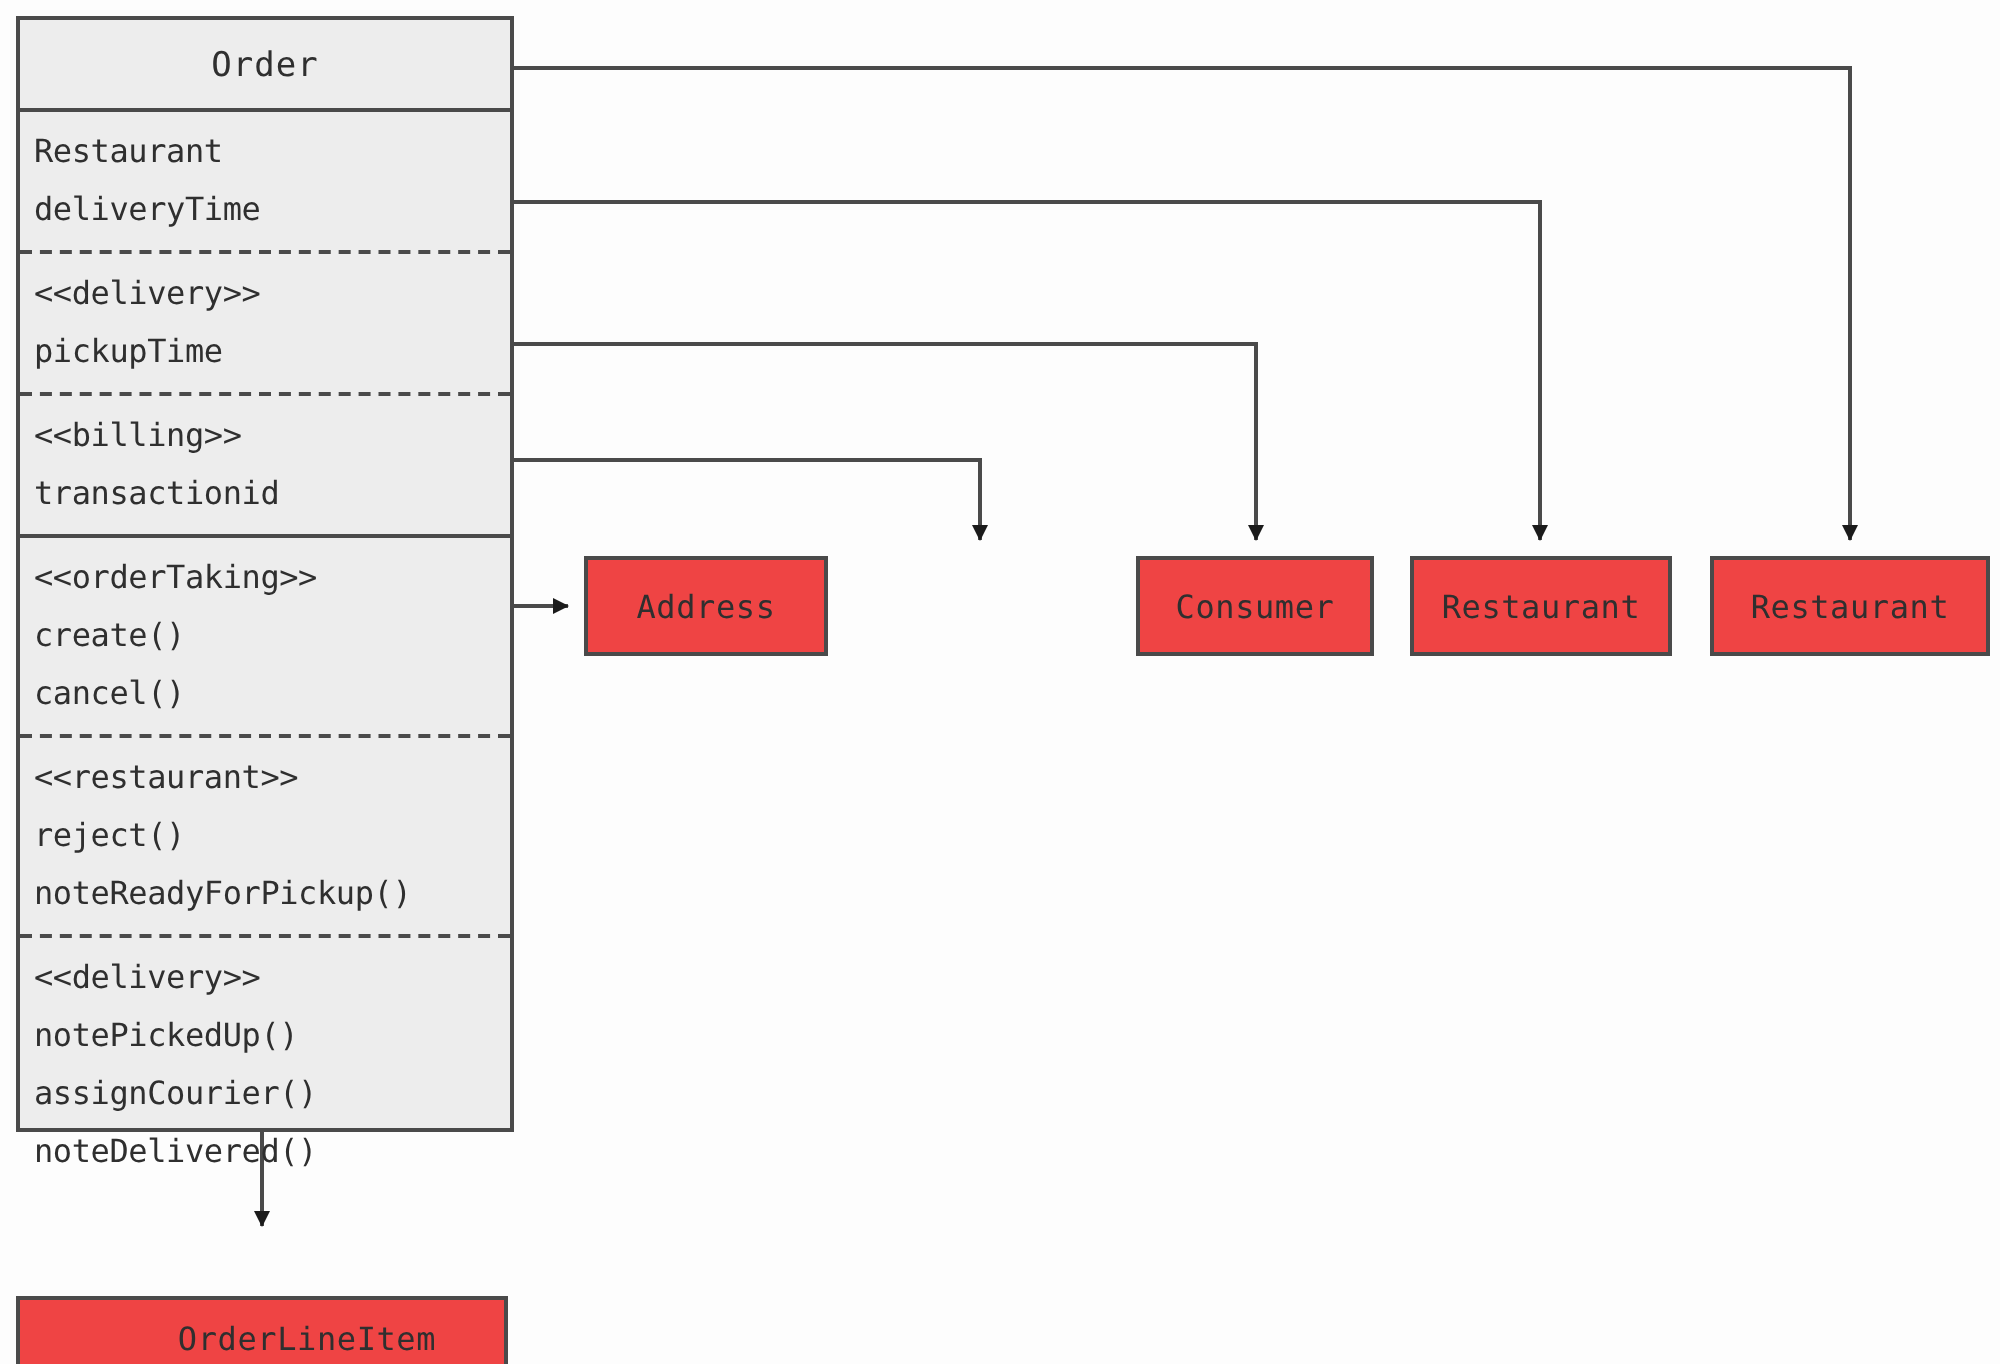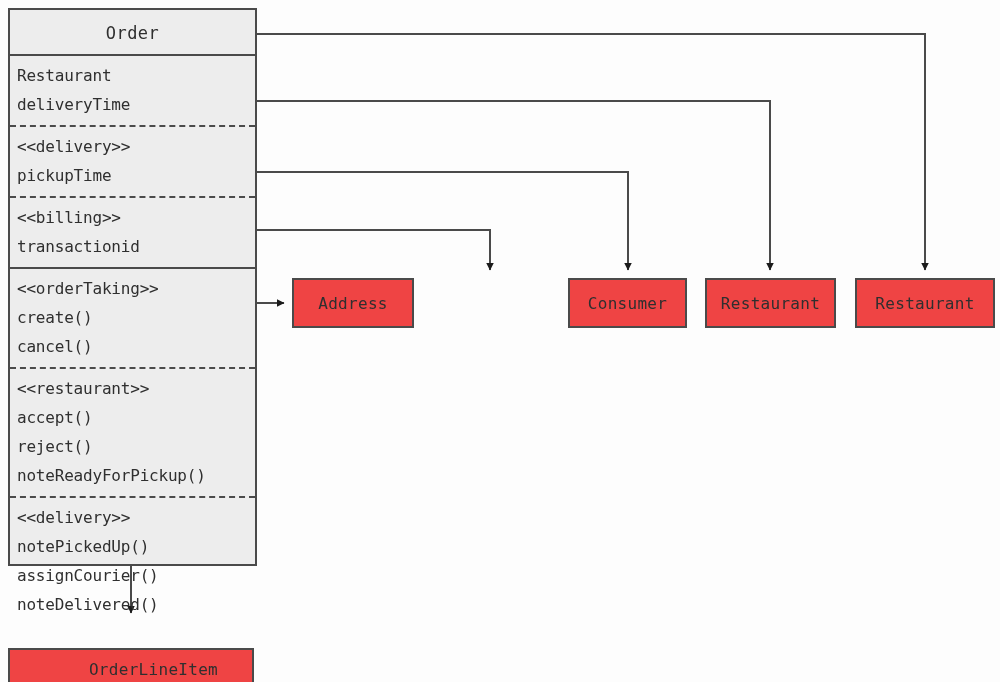--- a/index.html
+++ b/index.html
@@ -131,21 +131,20 @@
     </div>
 
     <div class="compartment solid-top">
       <div class="member">&lt;&lt;orderTaking&gt;&gt;</div>
       <div class="member">create()</div>
       <div class="member">cancel()</div>
     </div>
 
     <div class="compartment dashed-top">
       <div class="member">&lt;&lt;restaurant&gt;&gt;</div>
-      <div class="member">accept()</div>
       <div class="member">reject()</div>
       <div class="member">noteReadyForPickup()</div>
     </div>
 
     <div class="compartment dashed-top">
       <div class="member">&lt;&lt;delivery&gt;&gt;</div>
       <div class="member">notePickedUp()</div>
       <div class="member">assignCourier()</div>
       <div class="member">noteDelivered()</div>
     </div>

